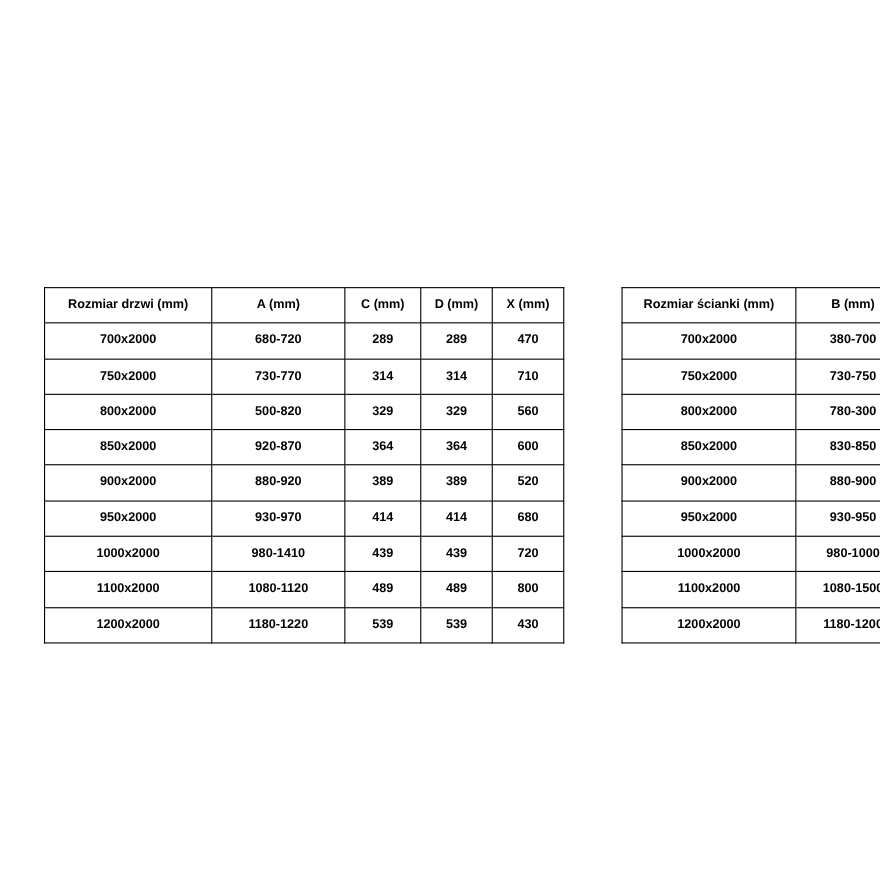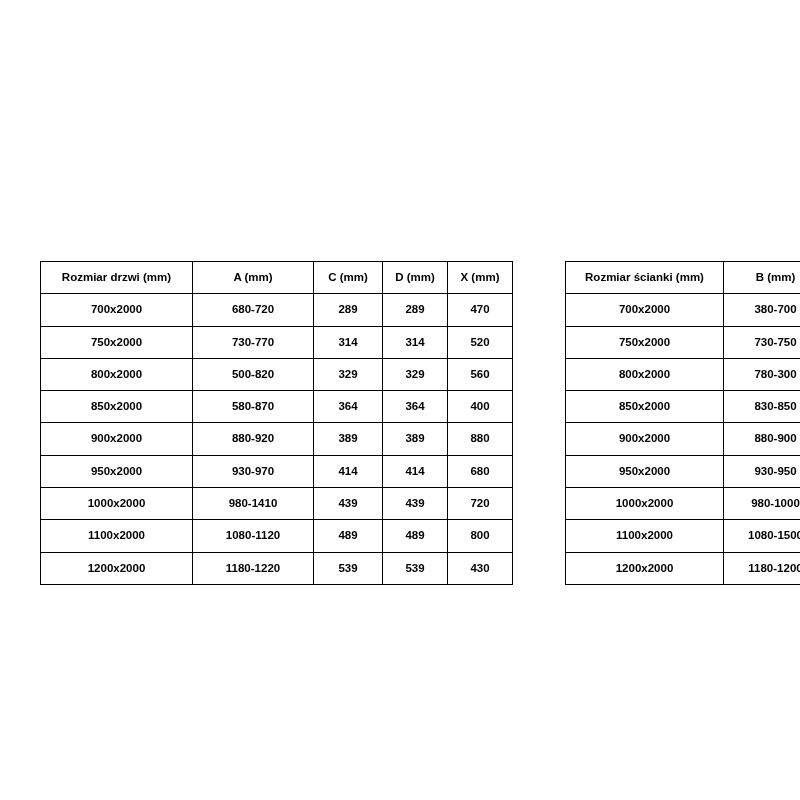--- a/index.html
+++ b/index.html
@@ -99,42 +99,42 @@
           <td>680-720</td>
           <td>289</td>
           <td>289</td>
           <td>470</td>
         </tr>
         <tr>
           <td>750x2000</td>
           <td>730-770</td>
           <td>314</td>
           <td>314</td>
-          <td>520</td>
+          <td>710</td>
         </tr>
         <tr>
           <td>800x2000</td>
           <td>500-820</td>
           <td>329</td>
           <td>329</td>
           <td>560</td>
         </tr>
         <tr>
           <td>850x2000</td>
-          <td>580-870</td>
+          <td>920-870</td>
           <td>364</td>
           <td>364</td>
-          <td>400</td>
+          <td>600</td>
         </tr>
         <tr>
           <td>900x2000</td>
           <td>880-920</td>
           <td>389</td>
           <td>389</td>
-          <td>880</td>
+          <td>520</td>
         </tr>
         <tr>
           <td>950x2000</td>
           <td>930-970</td>
           <td>414</td>
           <td>414</td>
           <td>680</td>
         </tr>
         <tr>
           <td>1000x2000</td>

